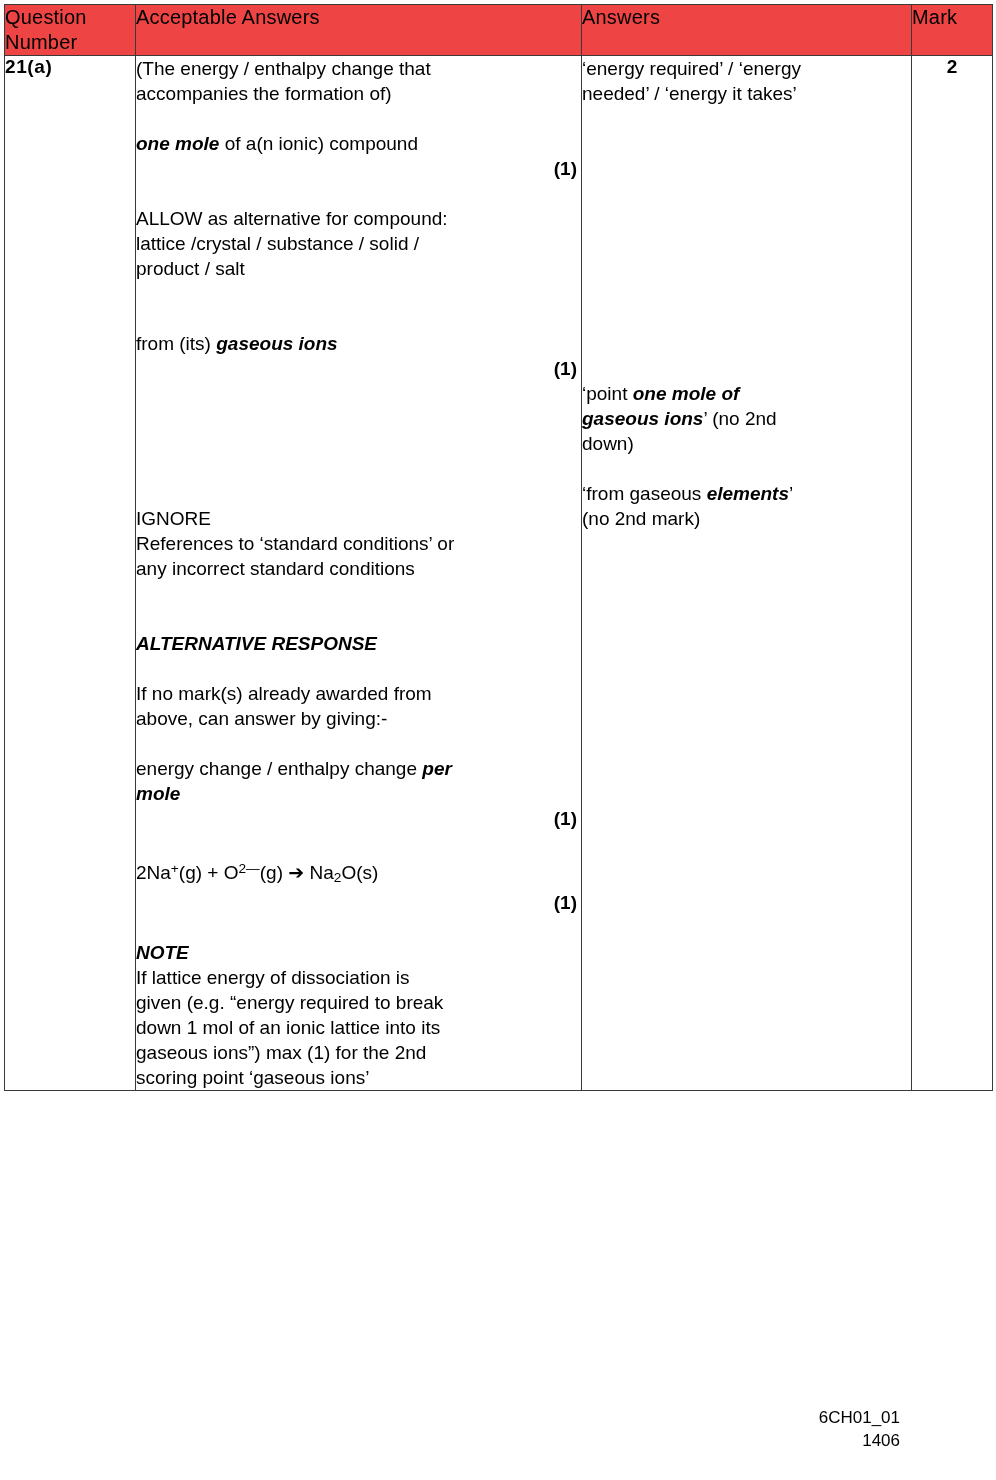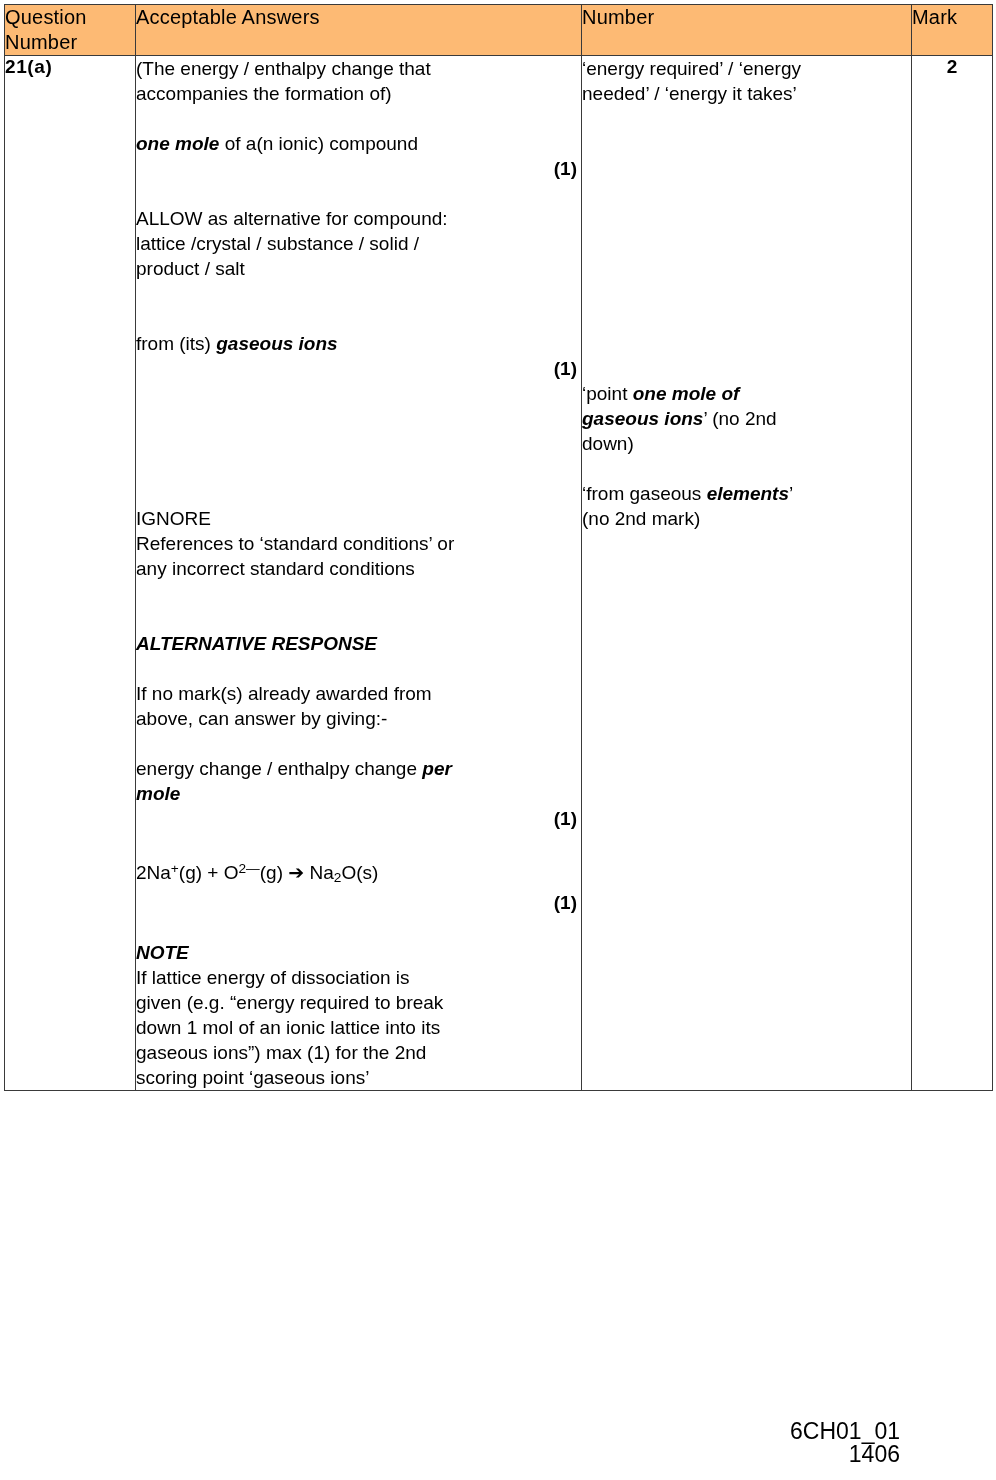--- a/index.html
+++ b/index.html
@@ -34,21 +34,21 @@
   }
 
   table.markscheme td,
   table.markscheme th {
     border: 1.5px solid #3a3a3a;
     vertical-align: top;
     padding: 0;
   }
 
   thead th {
-    background: #fdba74;
+    background: #ef4444;
     font-weight: normal;
     text-align: left;
     font-size: 20px;
     line-height: 25px;
     padding: 6px 8px 8px 10px;
     letter-spacing: 0.2px;
   }
 
   col.c-qnum  { width: 131px; }
   col.c-acc   { width: 446px; }
@@ -86,44 +86,44 @@
     font-weight: bold;
     padding-right: 4px;
   }
   .eqn { white-space: nowrap; }
   .eqn sub { font-size: 0.72em; vertical-align: -0.25em; }
   .eqn sup { font-size: 0.72em; vertical-align: 0.42em; }
 
   .footer {
     position: absolute;
     right: 96px;
-    bottom: 14px;
+    bottom: 28px;
     text-align: right;
-    font-size: 23px;
+    font-size: 17px;
     line-height: 23px;
   }
   .footer div { white-space: nowrap; }
 </style>
 </head>
 <body>
 
 <div class="page">
 
   <table class="markscheme">
     <colgroup>
       <col class="c-qnum">
       <col class="c-acc">
       <col class="c-rej">
       <col class="c-mark">
     </colgroup>
     <thead>
       <tr>
         <th>Question Number</th>
         <th>Acceptable Answers</th>
-        <th>Number</th>
+        <th>Answers</th>
         <th>Mark</th>
       </tr>
     </thead>
     <tbody>
       <tr>
 
         <td class="qnum">21(a)</td>
 
         <td class="acc">
 

